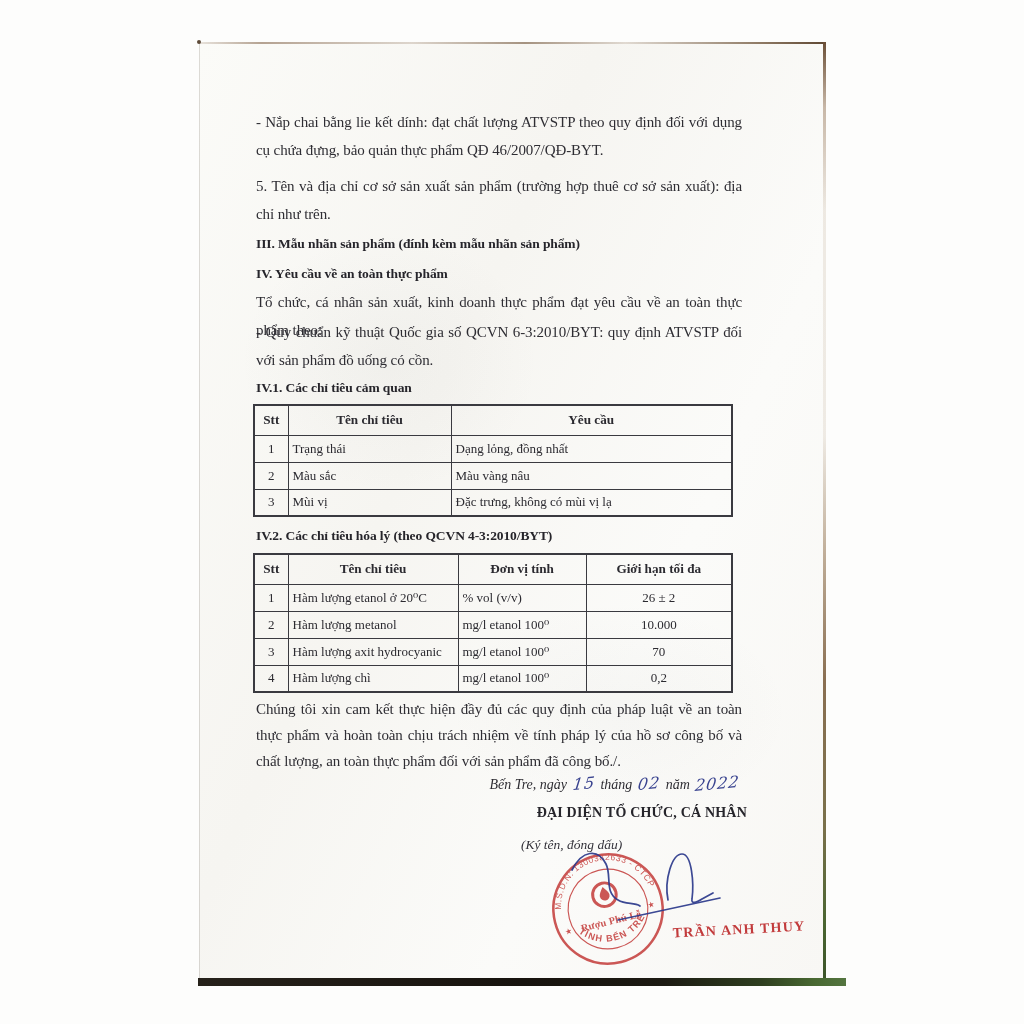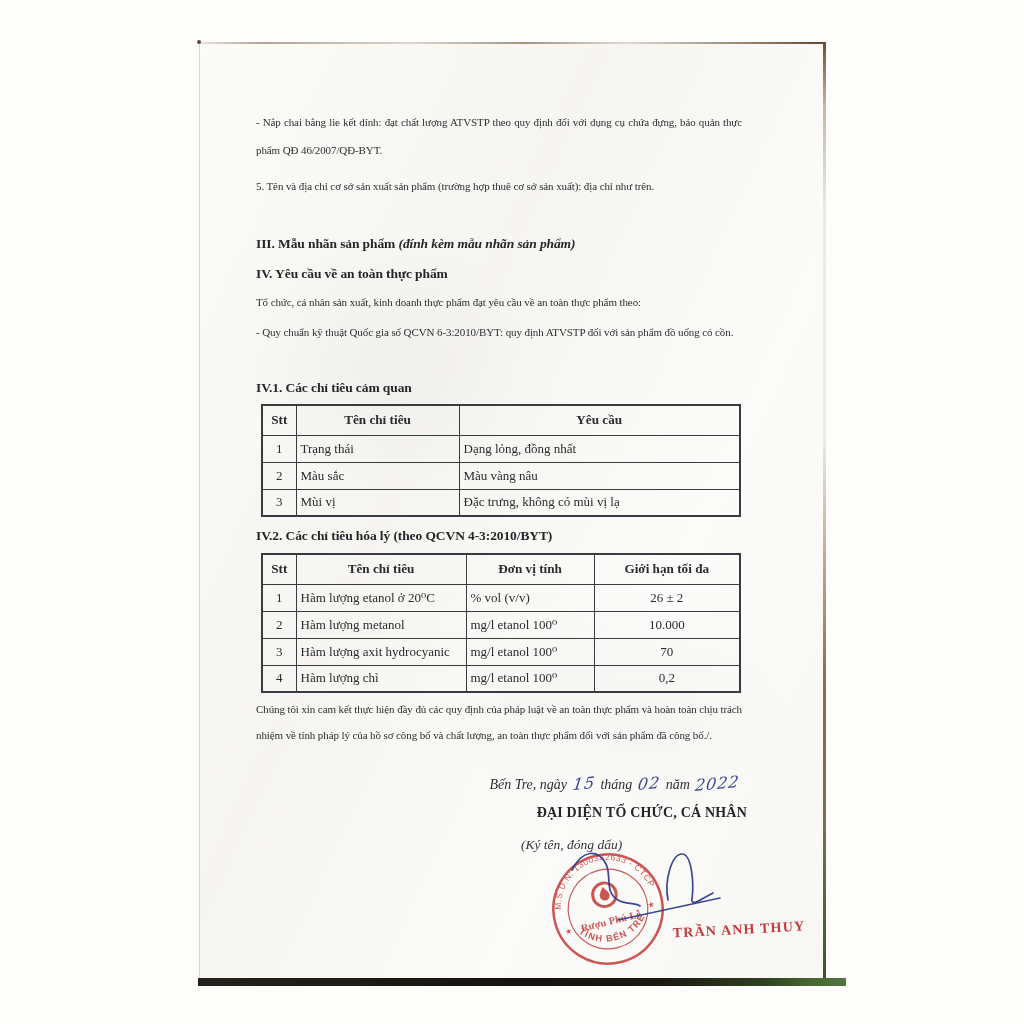--- a/index.html
+++ b/index.html
@@ -22,31 +22,31 @@
   .corner-dot { position:absolute; left:-2px; top:-2px; width:4px; height:4px; border-radius:50%; background:#5d4a38; }
   .edge-bottom-band { position:absolute; left:-1px; bottom:-6px; width:648px; height:8px;
       background:linear-gradient(90deg,#26211a 0%,#17130e 50%,#1c1a12 72%,#2f3f20 87%,#486831 95%,#547540 100%); }
   .blotch { position:absolute; border-radius:50%; pointer-events:none; }
   .blotch.a { left:40px; top:190px; width:300px; height:260px;
       background:radial-gradient(closest-side, rgba(120,120,115,.05), rgba(120,120,115,0)); }
   .blotch.b { left:250px; top:560px; width:340px; height:220px;
       background:radial-gradient(closest-side, rgba(120,120,110,.045), rgba(120,120,110,0)); }
 
   
-  .tb { position:absolute; left:57px; width:486px; color:#2e2d33; font-size:11px;
+  .tb { position:absolute; left:57px; width:486px; color:#2e2d33; font-size:15px;
         line-height:28px; text-align:justify; letter-spacing:-0.1px; }
   .hd { position:absolute; left:57px; width:486px; color:#26252b; font-size:13.5px;
         line-height:28px; font-weight:bold; letter-spacing:-0.1px; }
-  .hd .note { font-weight:bold; font-style:italic; }
+  .hd .note { font-weight:bold; }
 
   
   .doc-table { position:absolute; left:54px; width:480px; border-collapse:collapse;
         font-size:13px; color:#2b2a30; }
   .doc-table, .doc-table th, .doc-table td { border:1px solid #3a3a40; }
-  .doc-table { border-width:2px;margin-left:8px; }
+  .doc-table { border-width:2px; }
   .doc-table th { height:30px; font-size:13.2px; font-weight:bold; text-align:center; }
   .doc-table td { height:27px; padding-left:4px; }
   .doc-table td.c { text-align:center; padding-left:0; }
   .t1 { top:362px; } .t2 { top:511px; }
   .col-stt { width:34px; } .t1 .col-name { width:163px; }
   .t2 .col-name { width:170px; } .t2 .col-unit { width:128px; }
 
   
   .dateline { position:absolute; right:84px; top:732px; font-style:italic; font-size:14px;
         color:#2e2d33; white-space:nowrap; }

